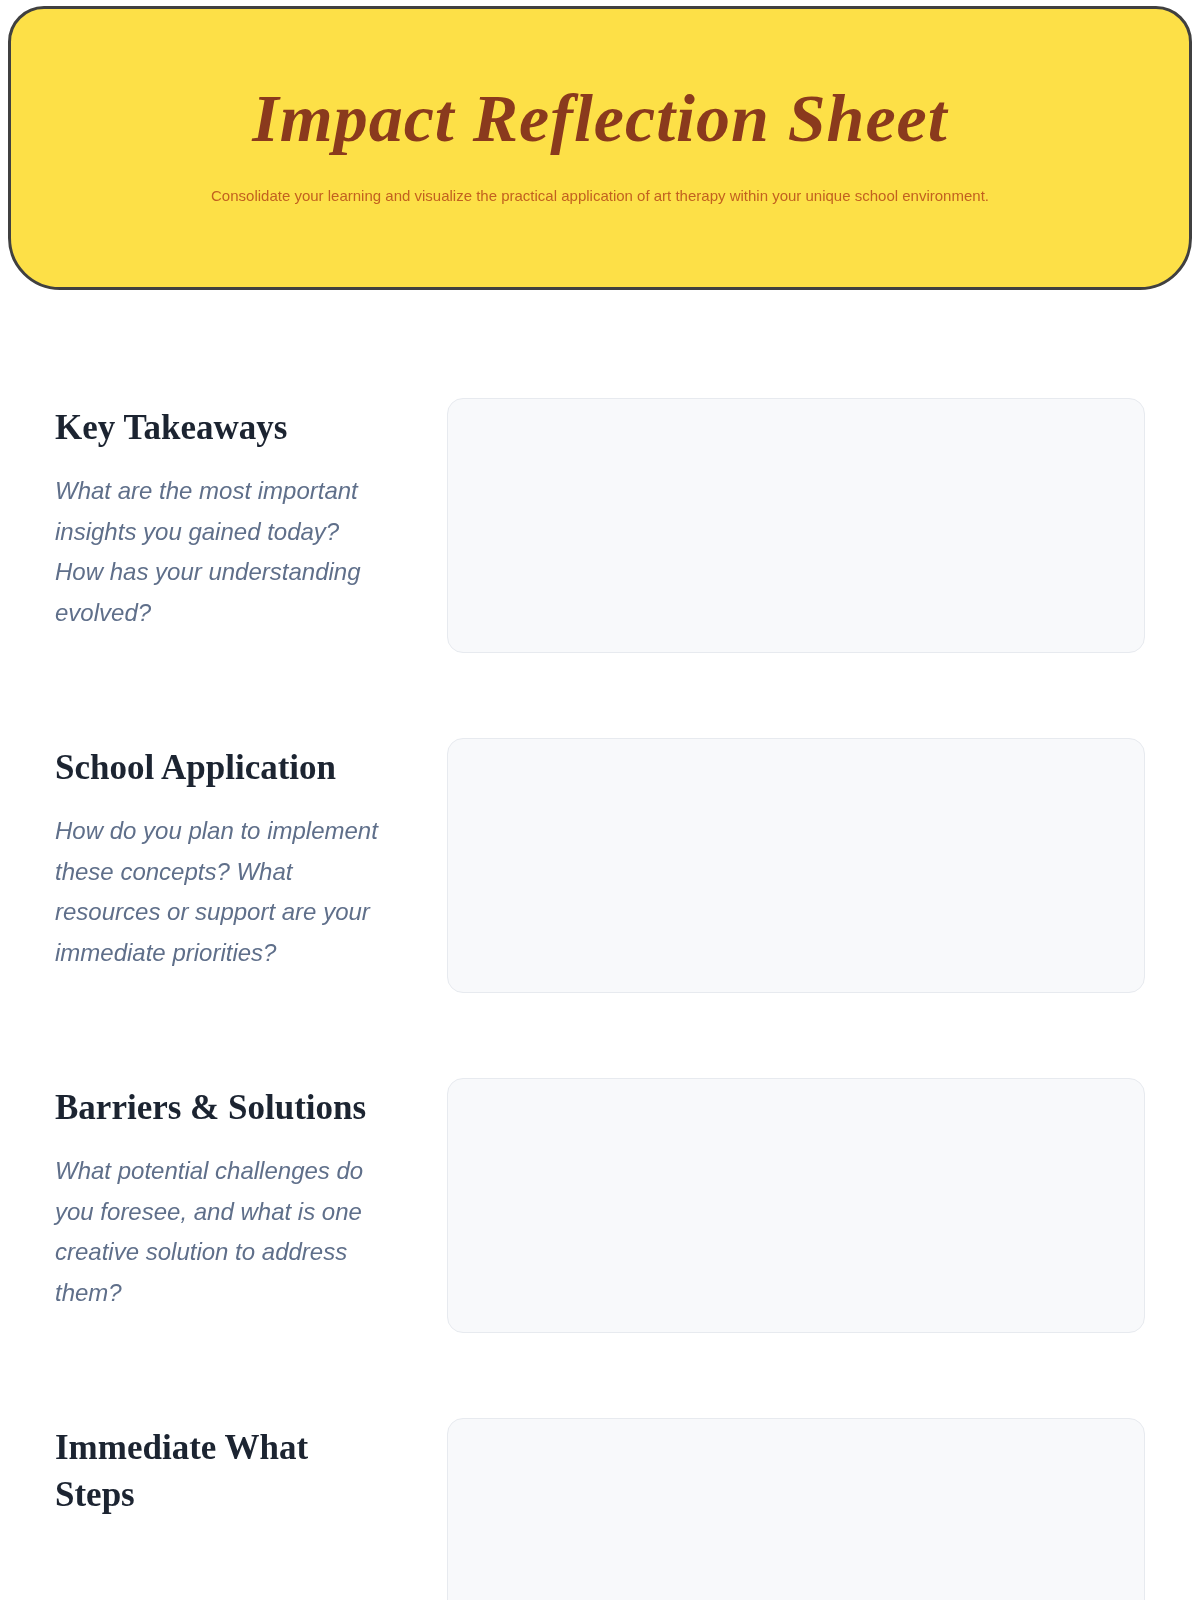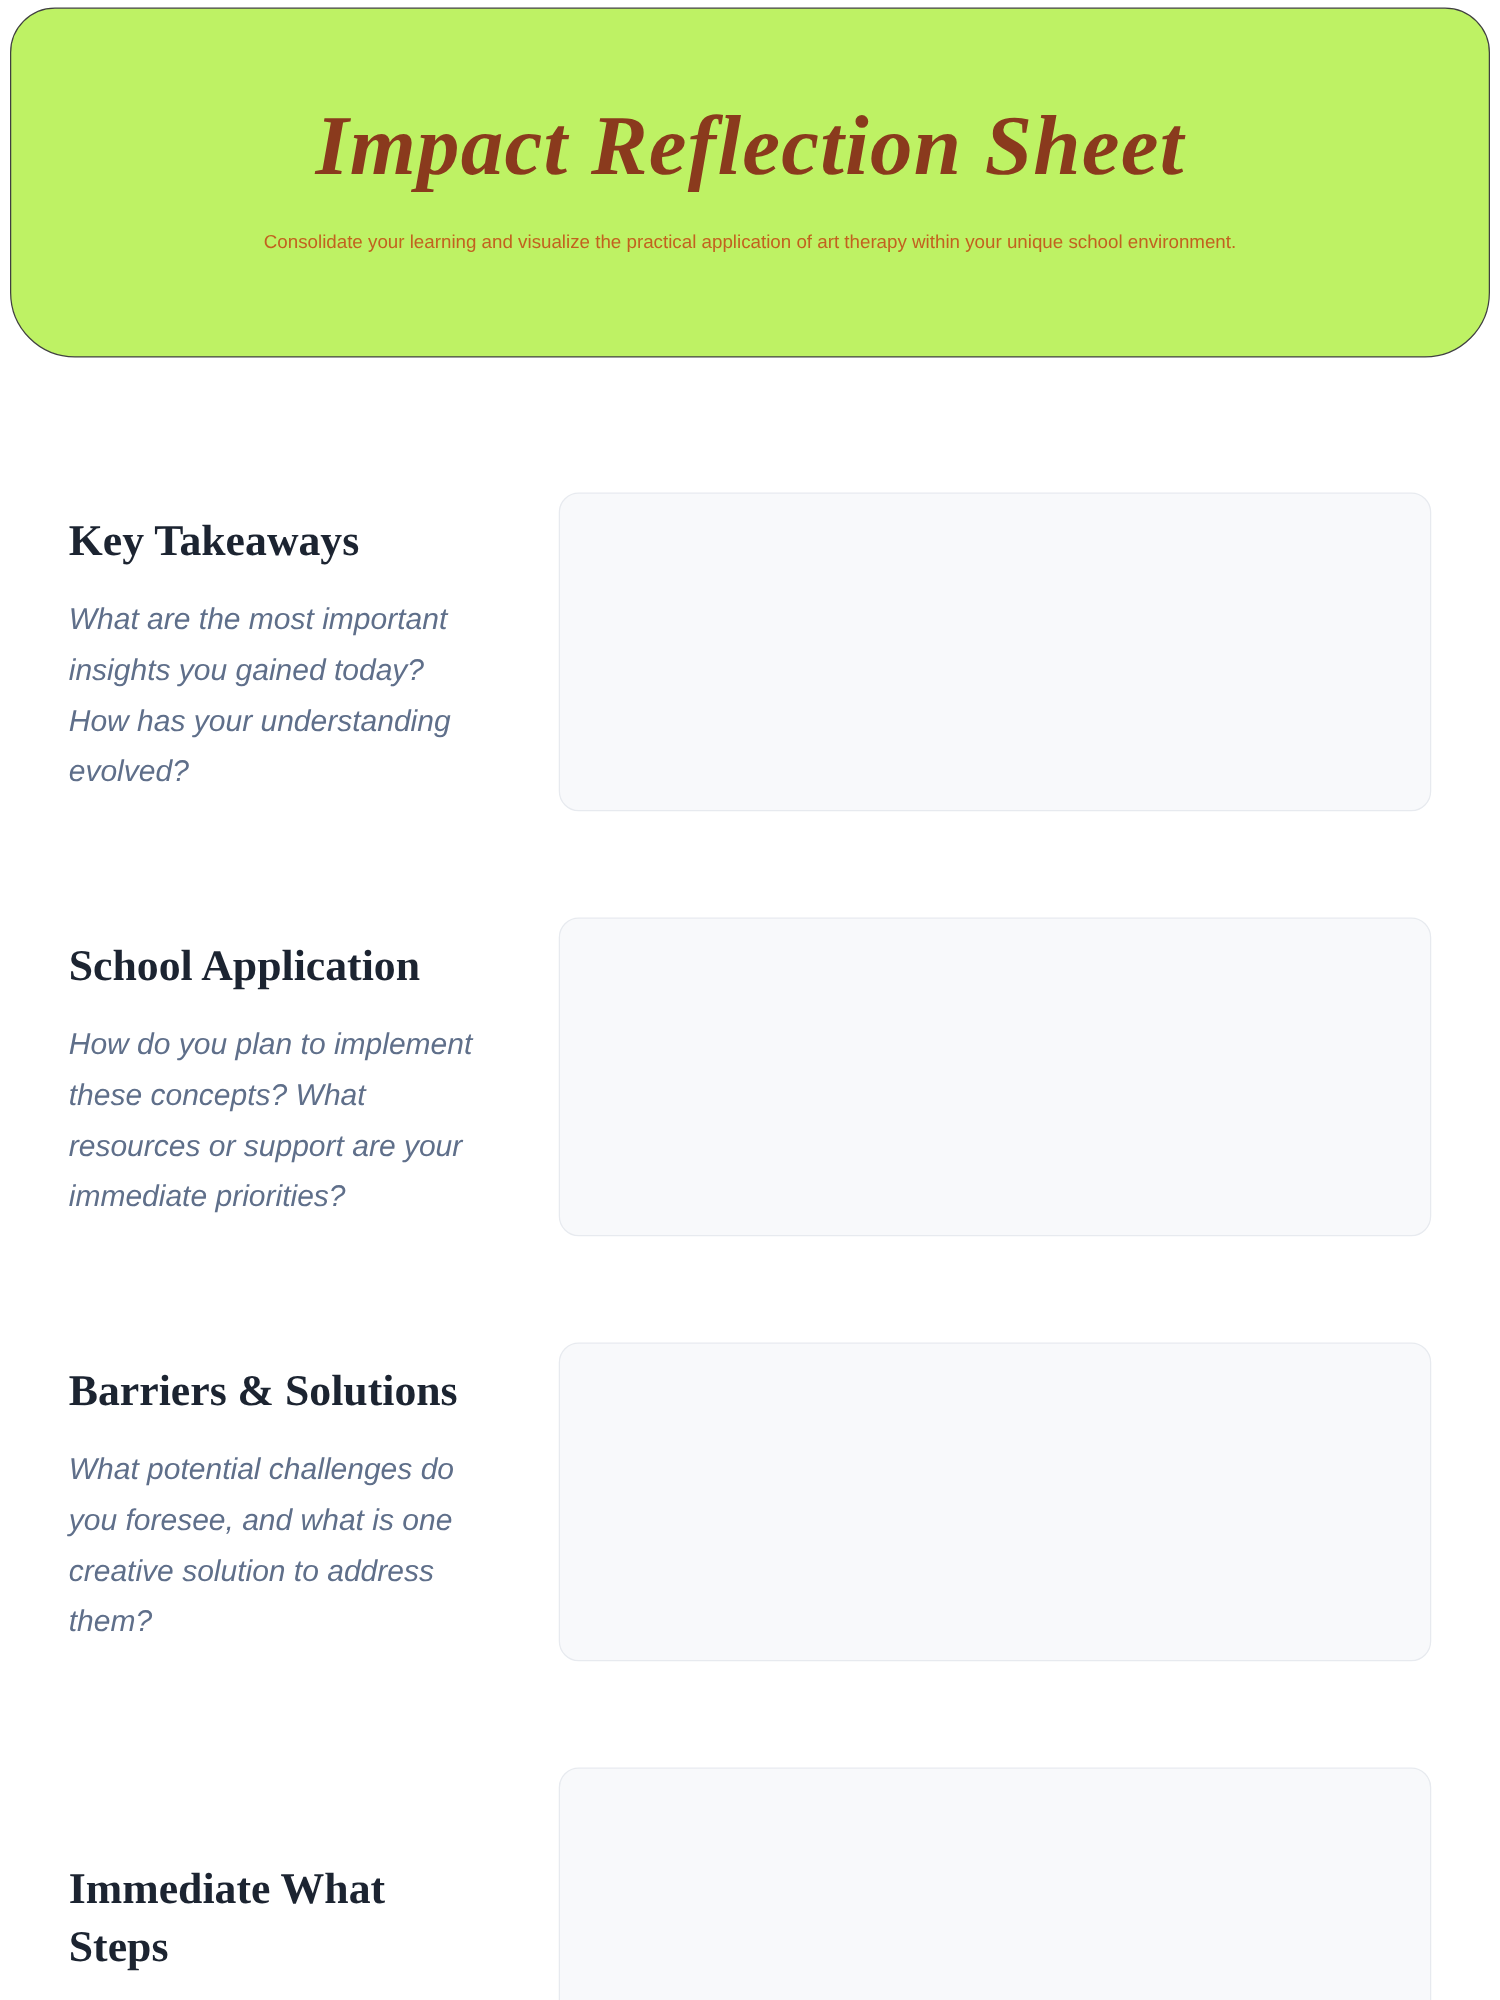--- a/index.html
+++ b/index.html
@@ -9,22 +9,22 @@
     width: 1200px;
     height: 1600px;
     overflow: hidden;
     background: #ffffff;
     font-family: "Liberation Sans", sans-serif;
   }
 
   
   .header {
     margin: 6px 8px 0 8px;
-    background: #bef264;
-    border: 1px solid #404040;
+    background: #fde047;
+    border: 3px solid #404040;
     border-radius: 36px 36px 52px 52px;
     padding: 72px 90px 78px 90px;
     text-align: center;
   }
   .header h1 {
     margin: 0;
     font-family: "Liberation Serif", "DejaVu Serif", serif;
     font-style: italic;
     font-weight: 800;
     font-size: 68px;
@@ -40,21 +40,21 @@
     color: #c2611f;
   }
 
   
   .sections {
     margin-top: 108px;
     padding: 0 55px 0 55px;
   }
   .section {
     display: flex;
-    align-items: center;
+    align-items: flex-start;
     gap: 62px;
     margin-bottom: 85px;
   }
   .section-left {
     width: 330px;
     flex-shrink: 0;
     padding-top: 6px;
   }
   .section-heading {
     margin: 0 0 20px 0;

